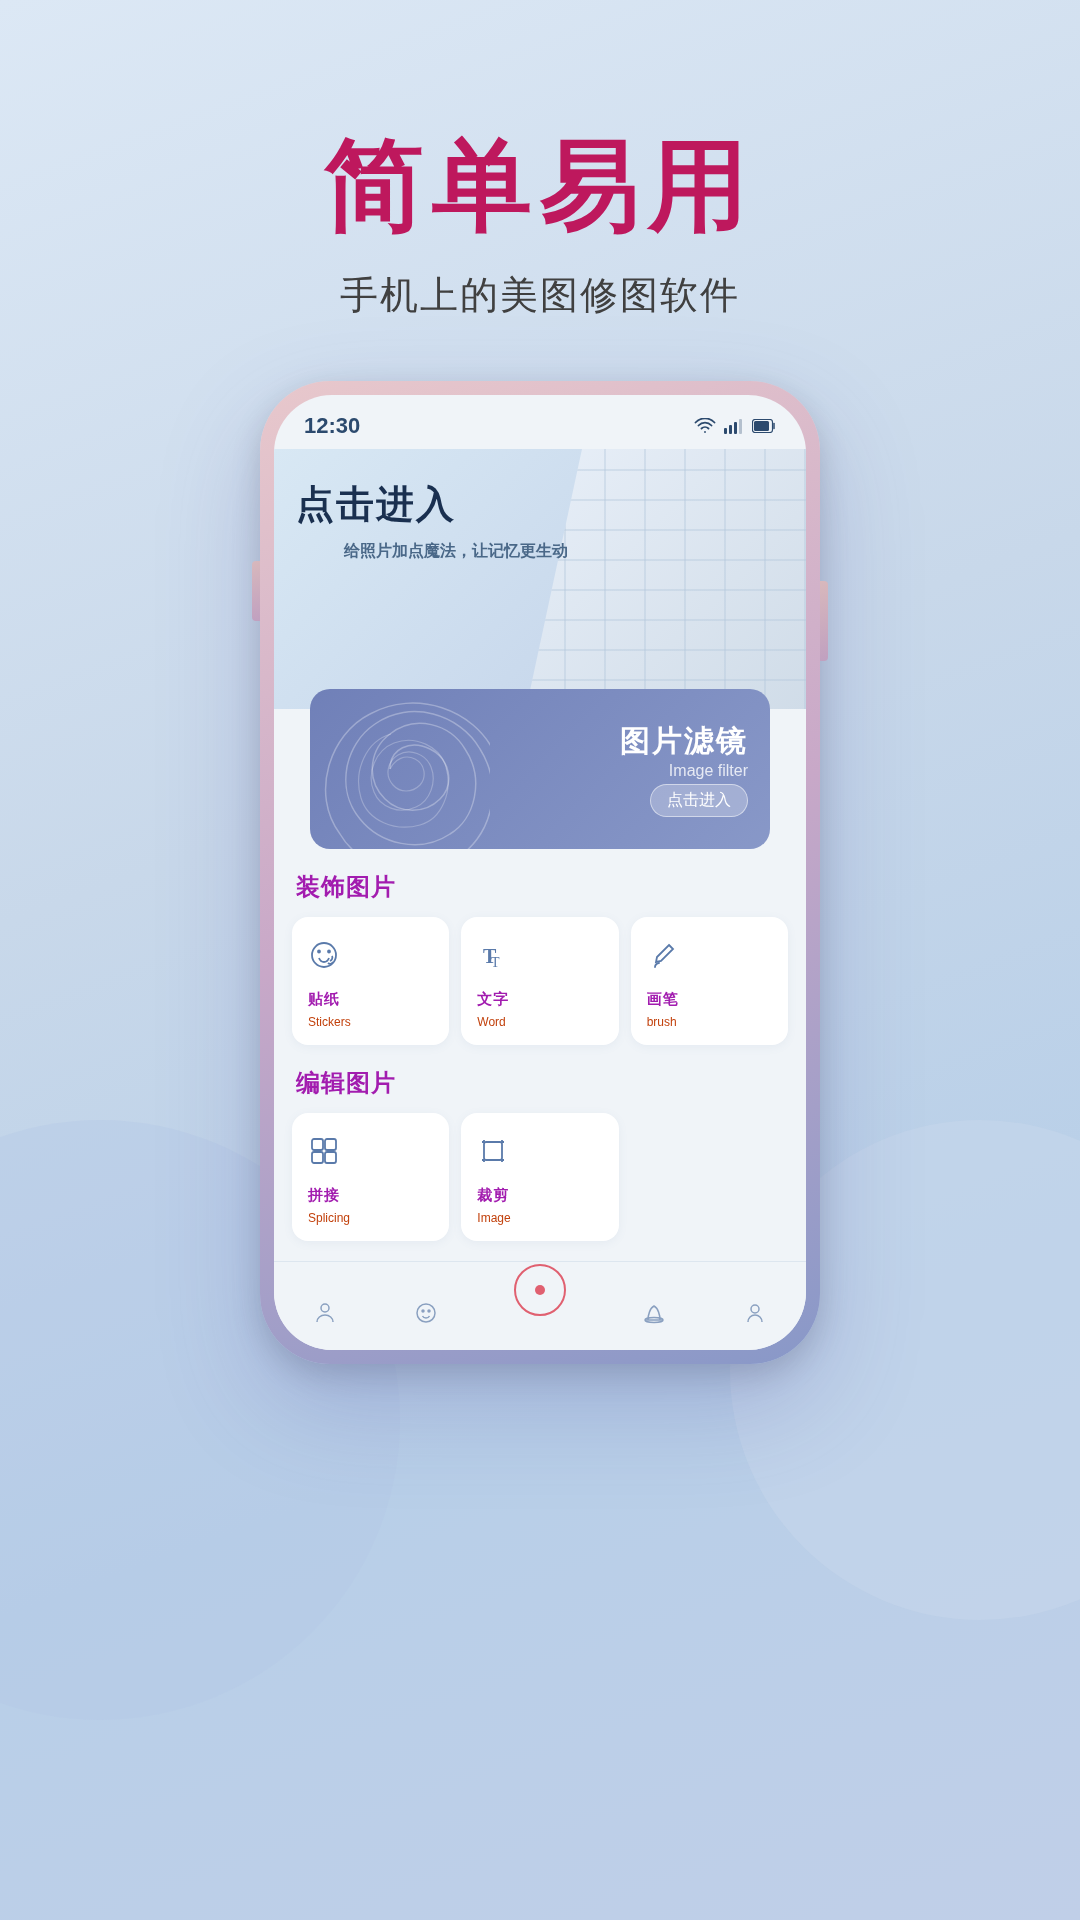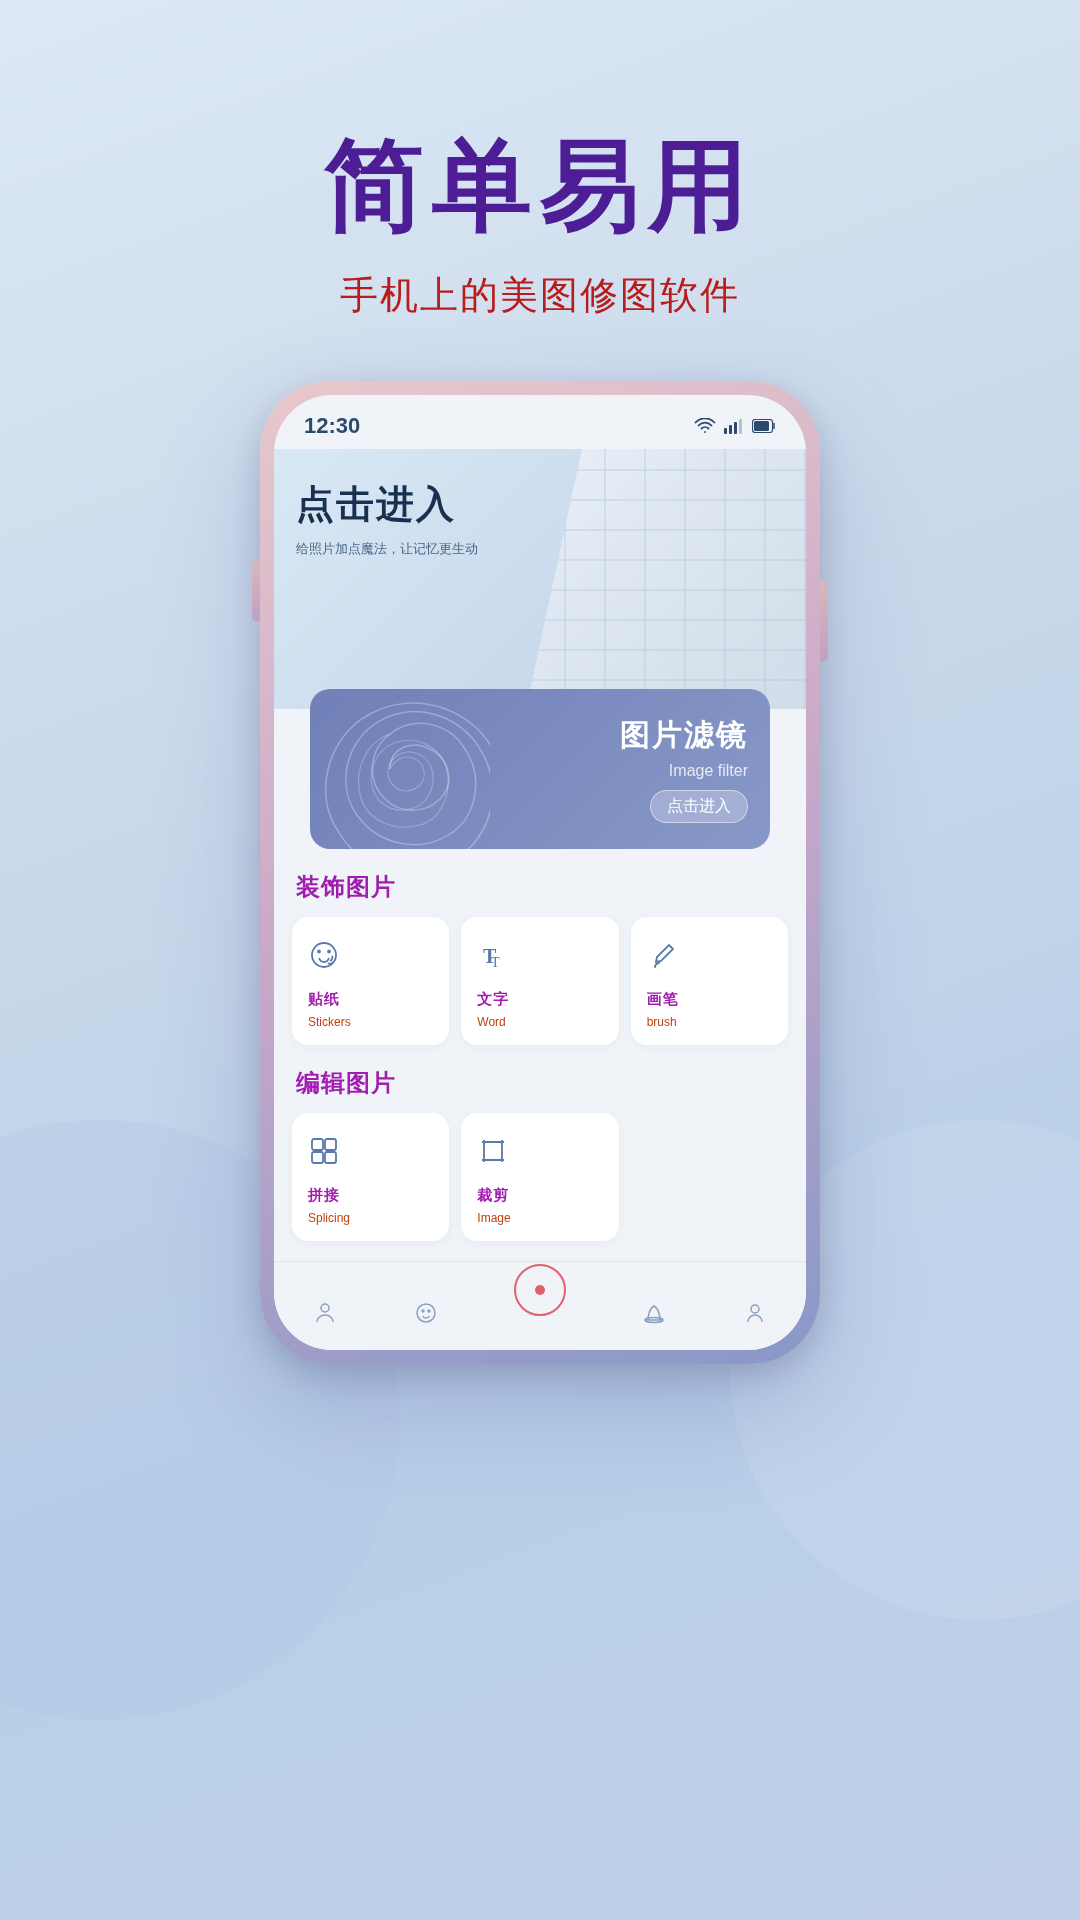--- a/index.html
+++ b/index.html
@@ -33,28 +33,28 @@
 
     
     .hero-section {
       text-align: center;
       padding-top: 130px;
       padding-bottom: 60px;
     }
     .hero-title {
       font-size: 100px;
       font-weight: 800;
-      color: #4c1d95;
+      color: #be185d;
       letter-spacing: 8px;
       line-height: 1.1;
       margin-bottom: 30px;
     }
     .hero-subtitle {
       font-size: 38px;
-      color: #b91c1c;
+      color: #404040;
       font-weight: 400;
       letter-spacing: 2px;
     }
 
     
     .phone-wrapper {
       display: flex;
       justify-content: center;
       align-items: flex-end;
       padding: 0 40px;
@@ -157,25 +157,26 @@
       left: 22px;
       top: 30px;
     }
     .banner-title-cn {
       font-size: 38px;
       font-weight: 800;
       color: #1a3050;
       letter-spacing: 2px;
     }
     .banner-subtitle-cn {
-      font-size: 13px;
+      font-size: 16px;
       color: #4a6888;
       margin-top: 10px;
       line-height: 1.4;
-      font-weight: 400;
+      font-weight: 700;
+      margin-left: 48px;
     }
 
     
     .filter-card {
       margin: 0 18px;
       border-radius: 20px;
       background: linear-gradient(135deg, #7080b8 0%, #8898c8 100%);
       height: 160px;
       position: relative;
       overflow: hidden;
@@ -194,21 +195,21 @@
     }
     .filter-card-content {
       position: absolute;
       right: 22px;
       top: 0;
       bottom: 0;
       display: flex;
       flex-direction: column;
       justify-content: center;
       align-items: flex-end;
-      gap: 6px;
+      gap: 0;
     }
     .filter-card-title-cn {
       font-size: 30px;
       font-weight: 700;
       color: #ffffff;
       letter-spacing: 2px;
     }
     .filter-card-title-en {
       font-size: 16px;
       color: rgba(255,255,255,0.8);

